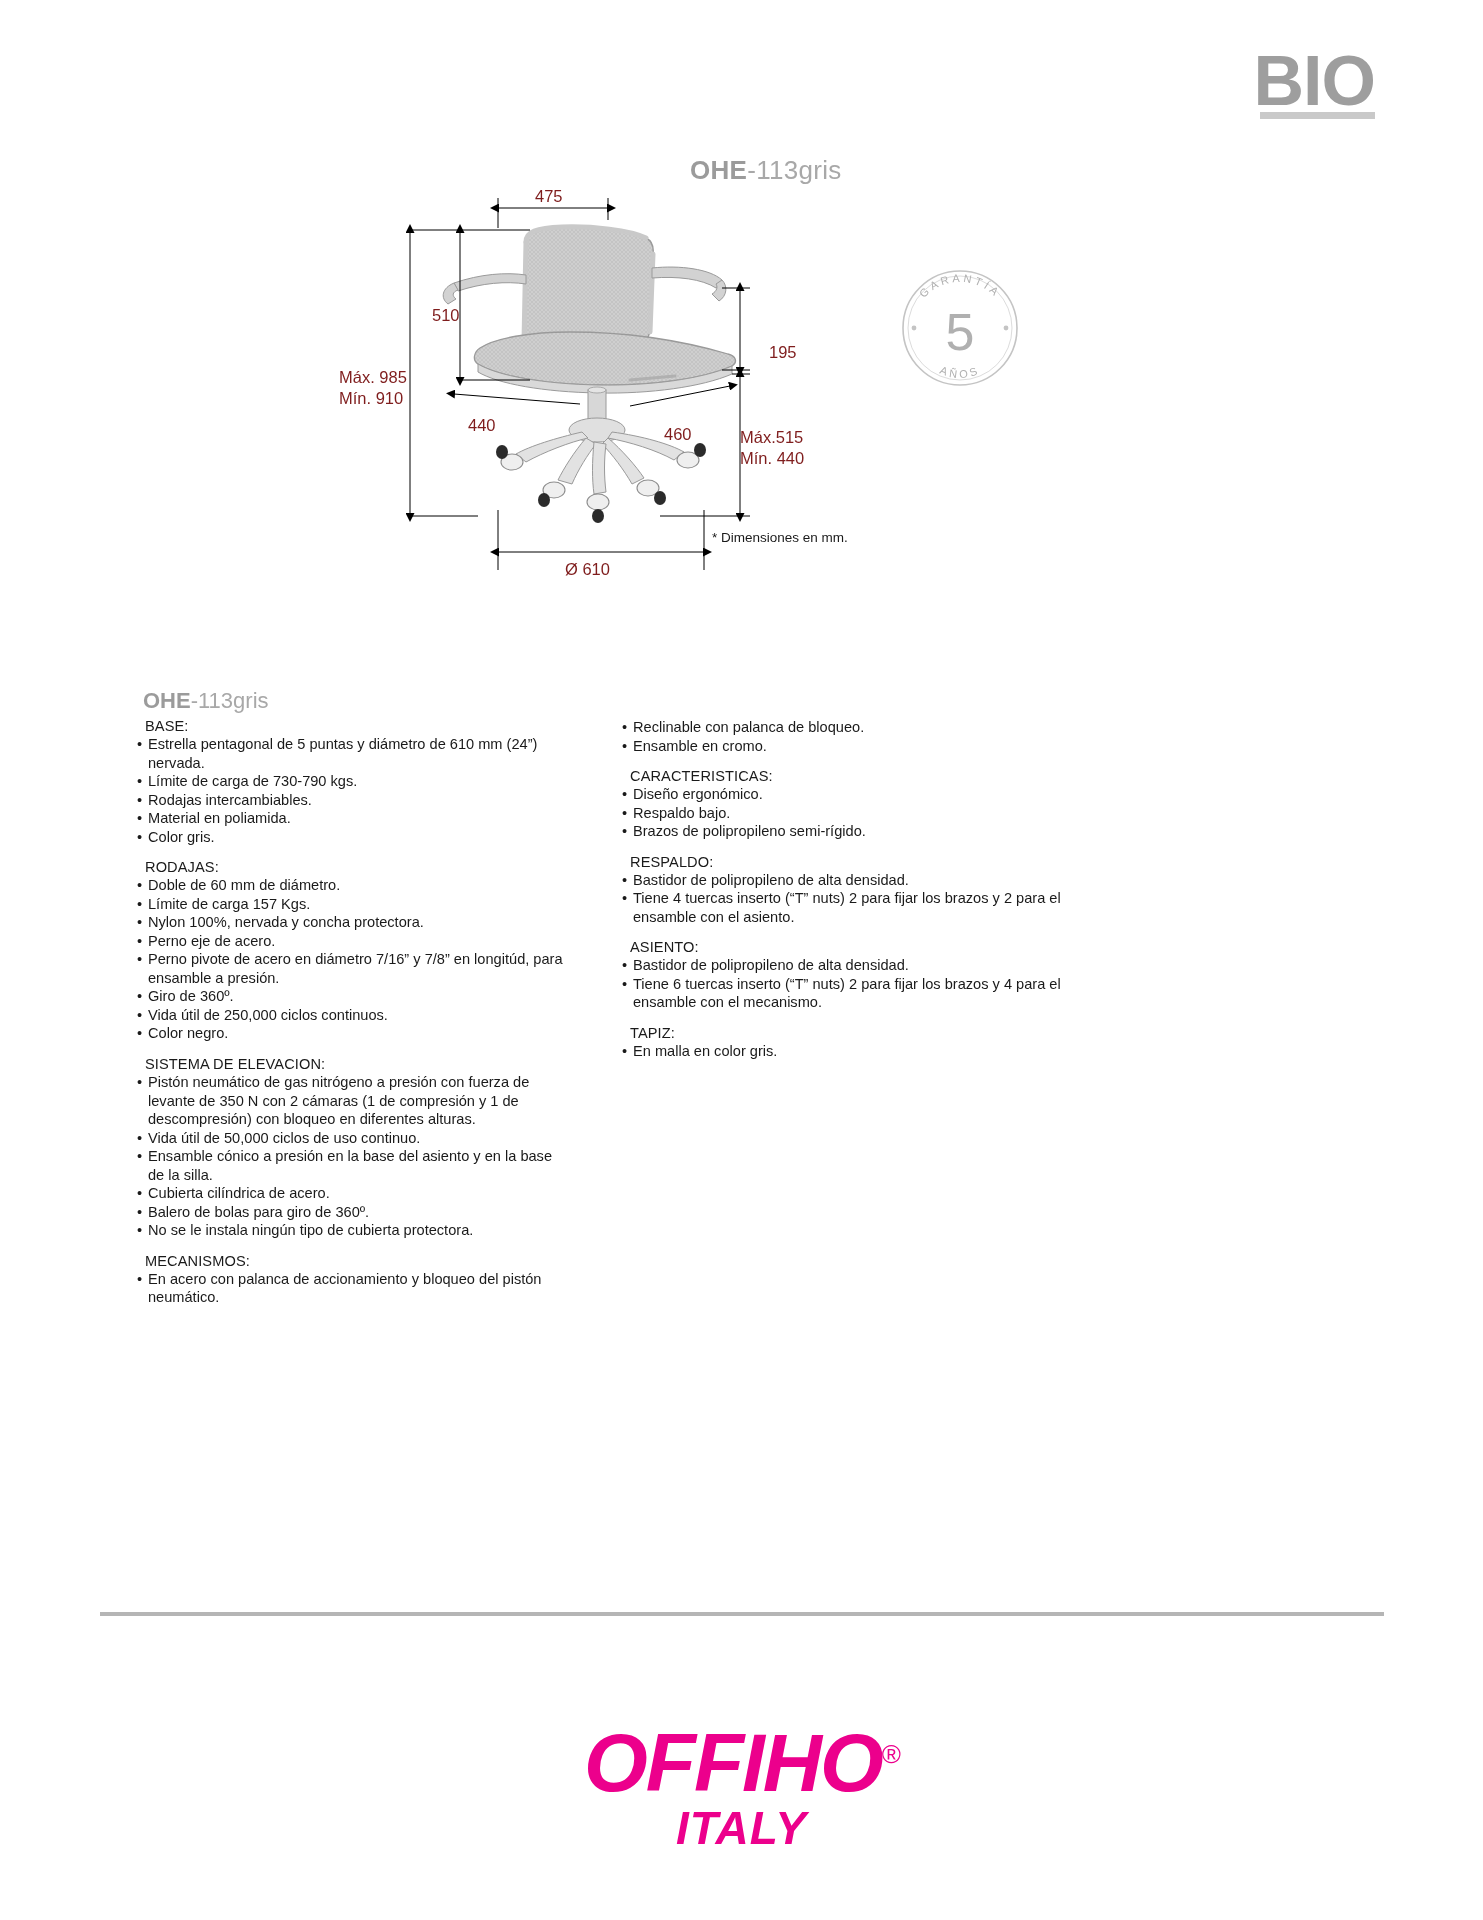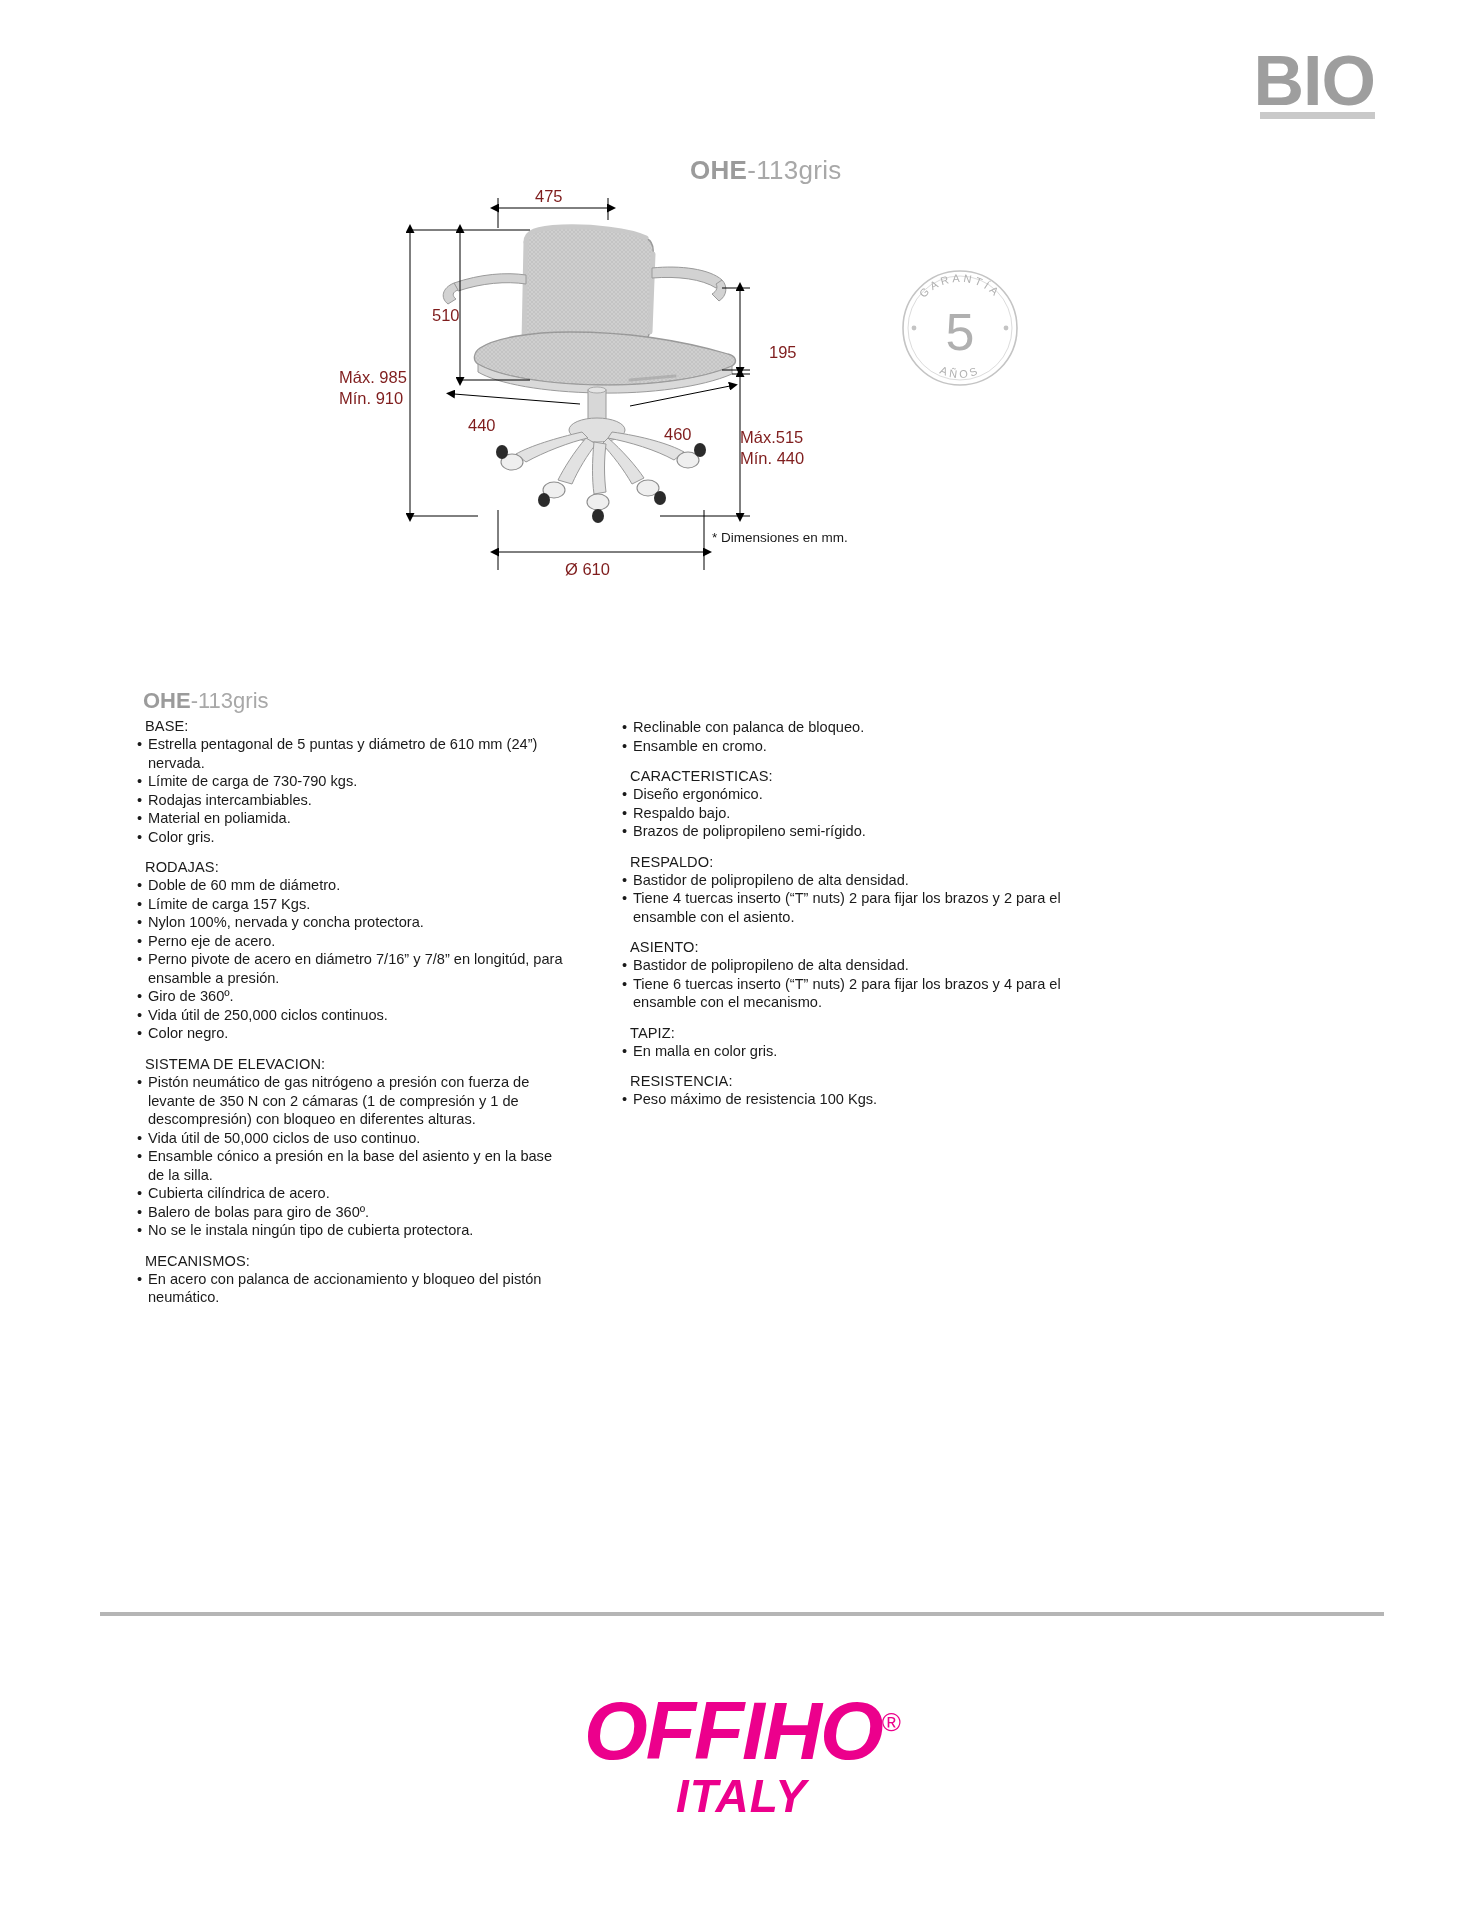--- a/index.html
+++ b/index.html
@@ -158,20 +158,21 @@
   }
   #footer-logo .offiho {
     font-size: 82px;
     font-weight: bold;
     font-style: italic;
     color: #ec008c;
     letter-spacing: -2px;
     line-height: 1;
     position: relative;
     display: inline-block;
+    margin-top: 32px;
   }
   #footer-logo .reg {
     font-size: 26px;
     vertical-align: super;
     font-style: normal;
     font-weight: normal;
   }
   #footer-logo .italy {
     font-size: 46px;
     font-weight: bold;
@@ -403,25 +404,19 @@
         <li>Bastidor de polipropileno de alta densidad.</li>
         <li>Tiene 6 tuercas inserto (“T” nuts) 2 para fijar los brazos y 4 para el ensamble con el mecanismo.</li>
       </ul>
     </div>
     <div class="spec-group">
       <div class="spec-heading">TAPIZ:</div>
       <ul class="spec-list">
         <li>En malla en color gris.</li>
       </ul>
     </div>
-    <div class="spec-group">
-      <div class="spec-heading">RESISTENCIA:</div>
-      <ul class="spec-list">
-        <li>Peso máximo de resistencia 100 Kgs.</li>
-      </ul>
-    </div>
   </div>
 
 <div id="footer-rule"></div>
 <div id="footer-logo">
   <div class="offiho"><span>OFFIHO</span><span class="reg">®</span></div>
   <div class="italy">ITALY</div>
 </div>
 
 </body></html>

